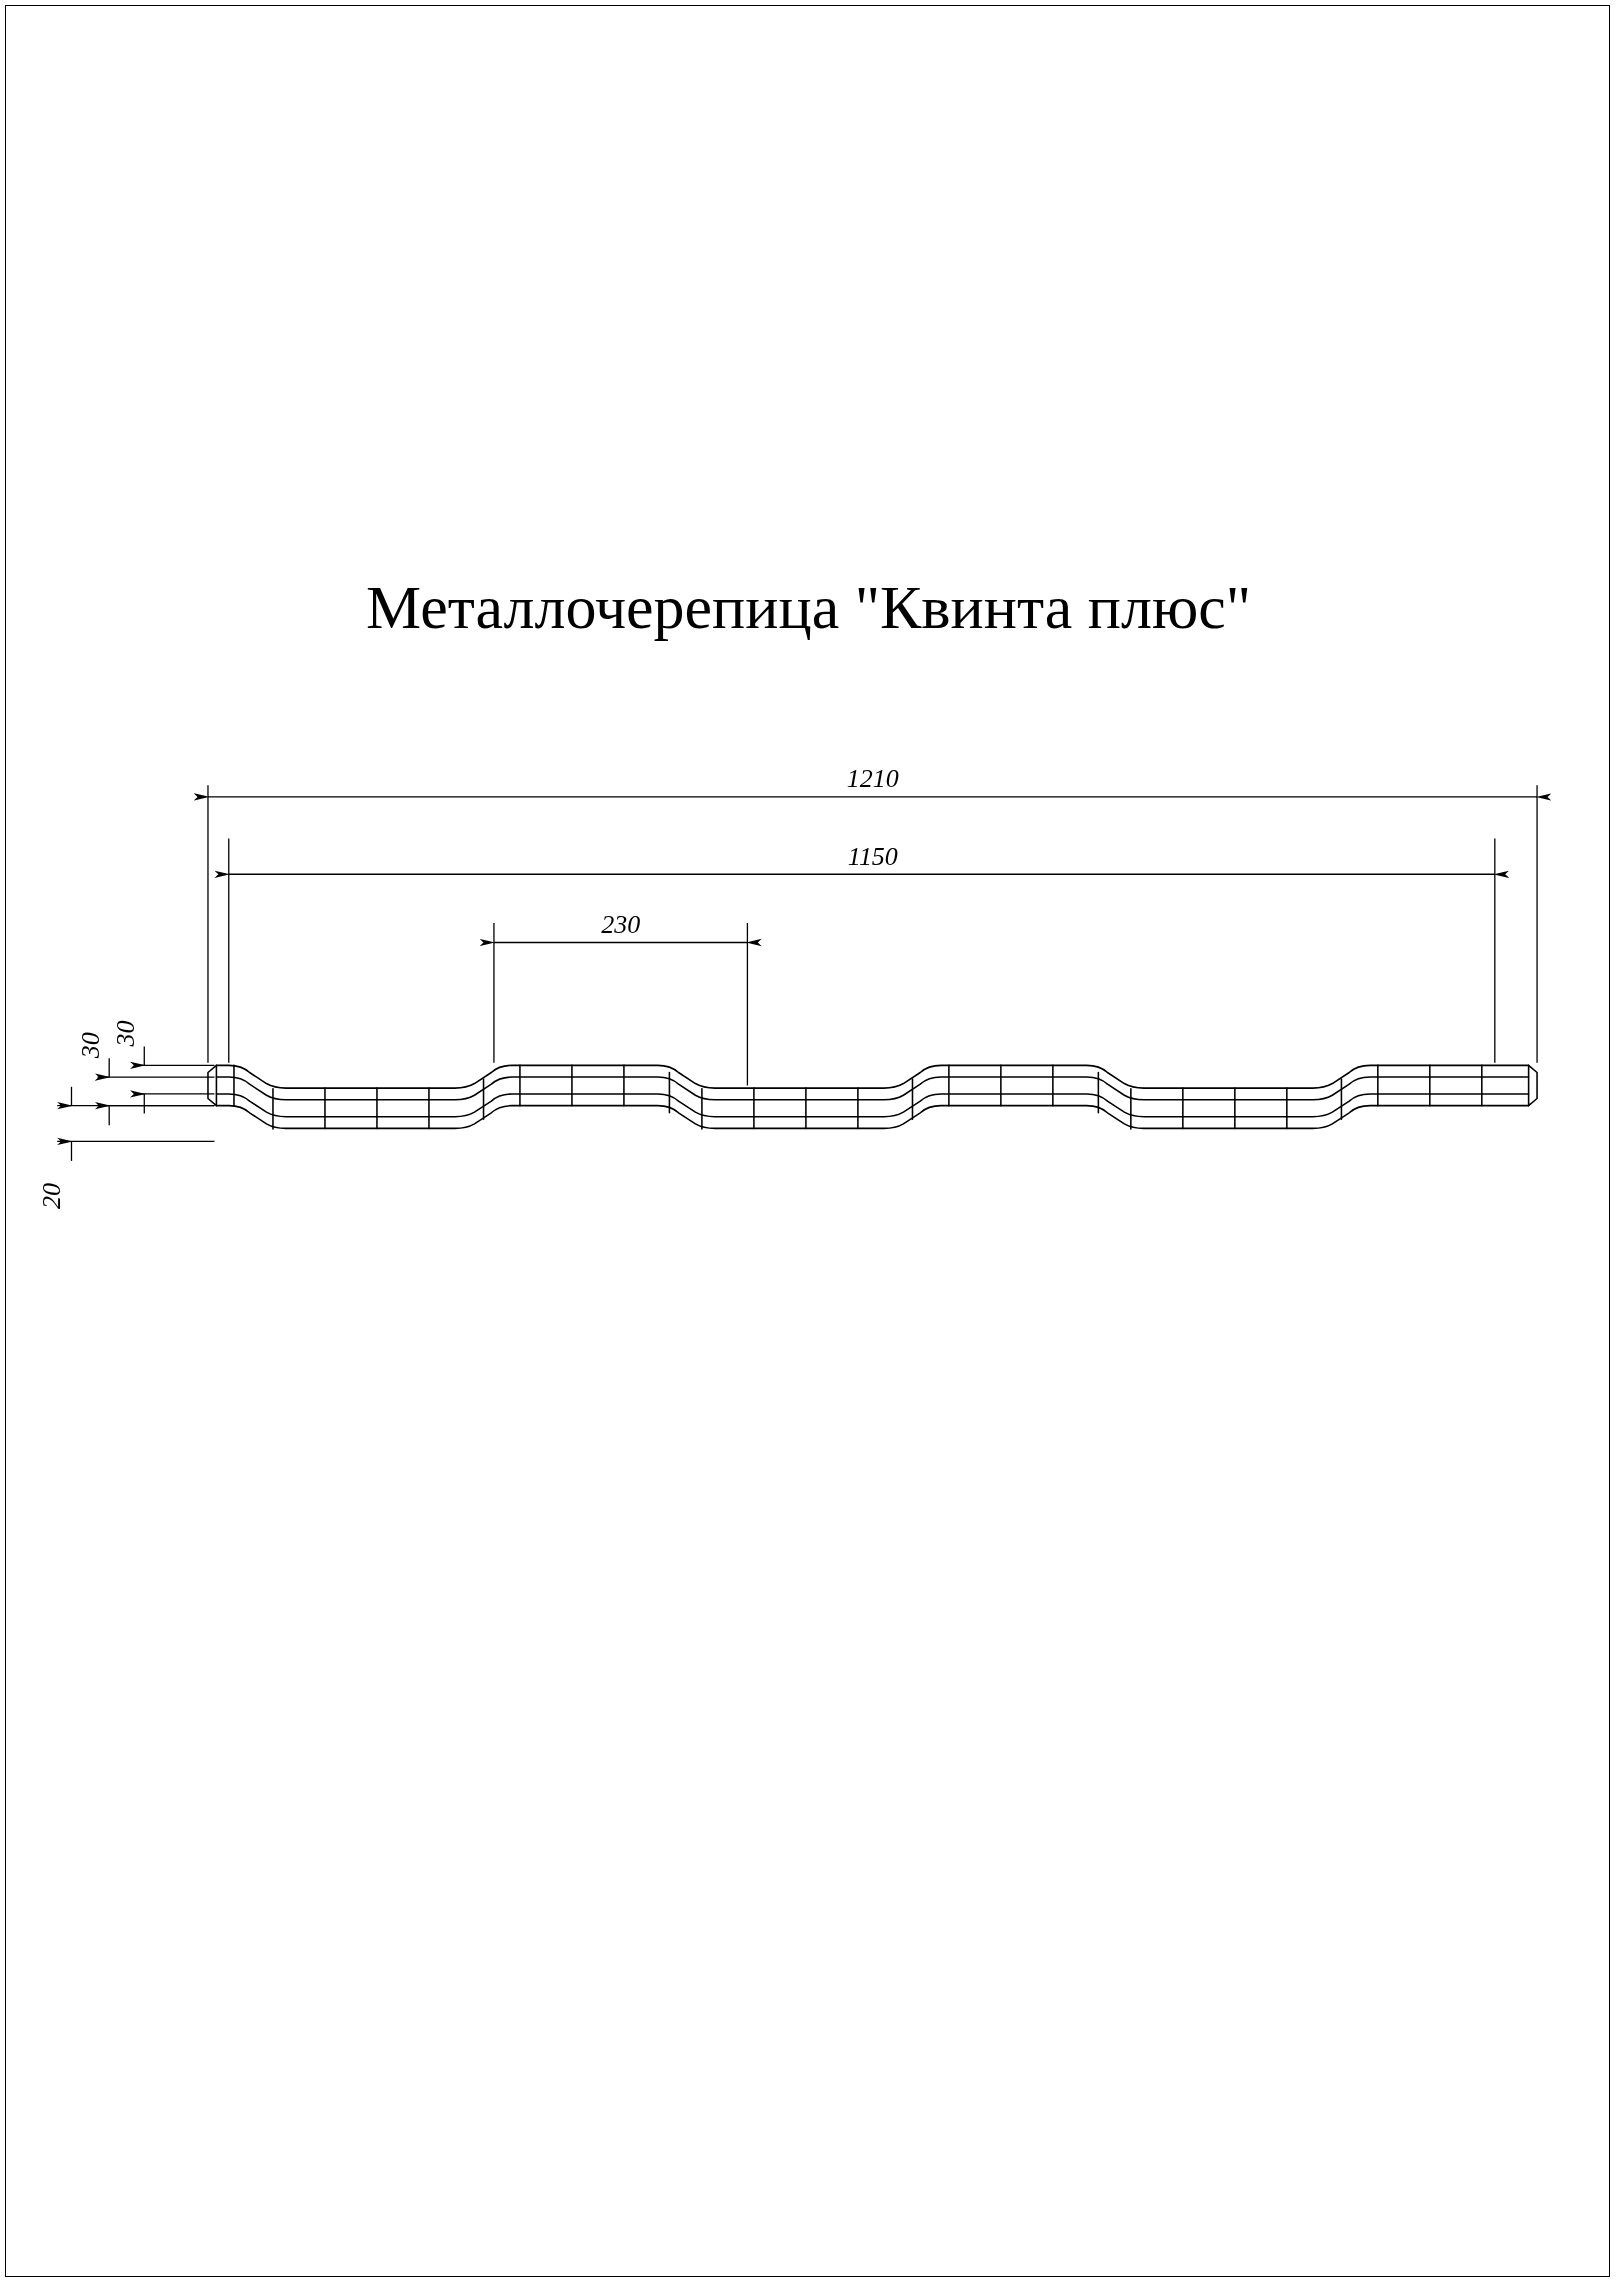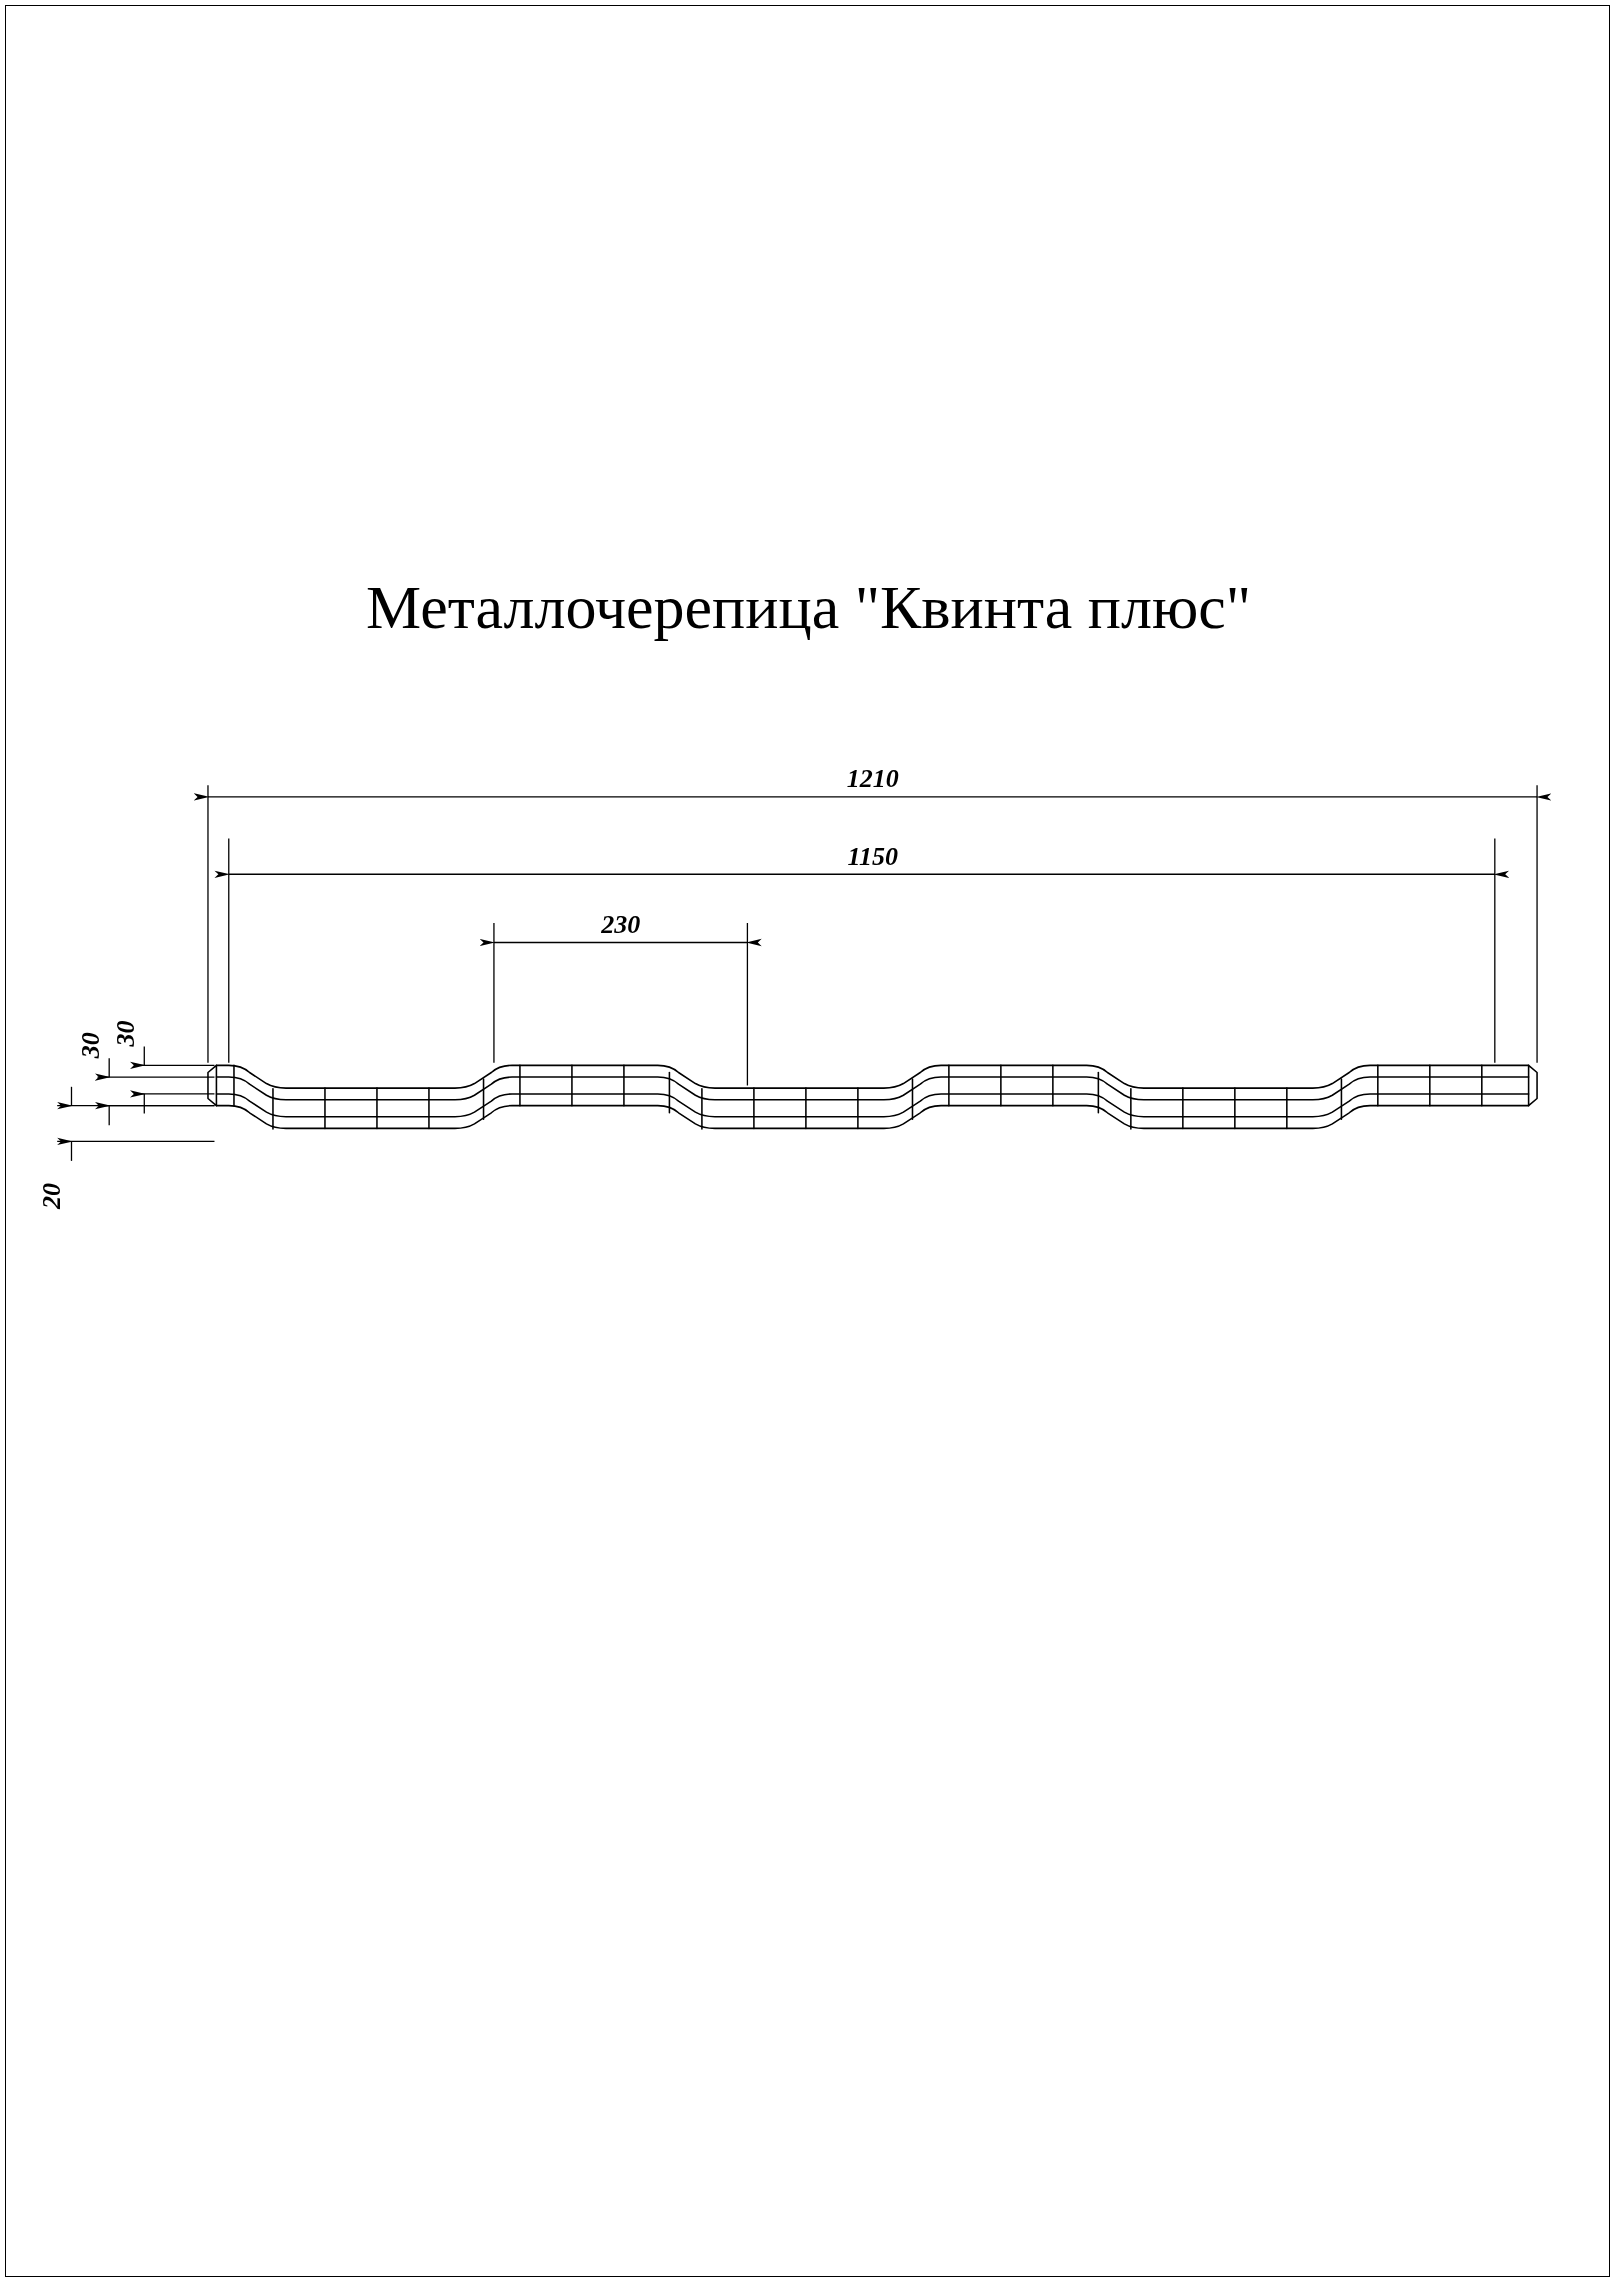--- a/index.html
+++ b/index.html
@@ -42,21 +42,20 @@
     color: #000000;
     letter-spacing: 0px;
     white-space: nowrap;
   }
   #drawing-area {
     position: absolute;
     left: 0;
     top: 767px;
     width: 1418px;
     height: 585px;
-    font-weight: bold;
   }
   svg { display: block; }
   .dim-label {
     font-family: "Liberation Serif", serif;
     font-style: italic;
     font-size: 40px;
     fill: #000000;
   }
 </style>
 </head>

